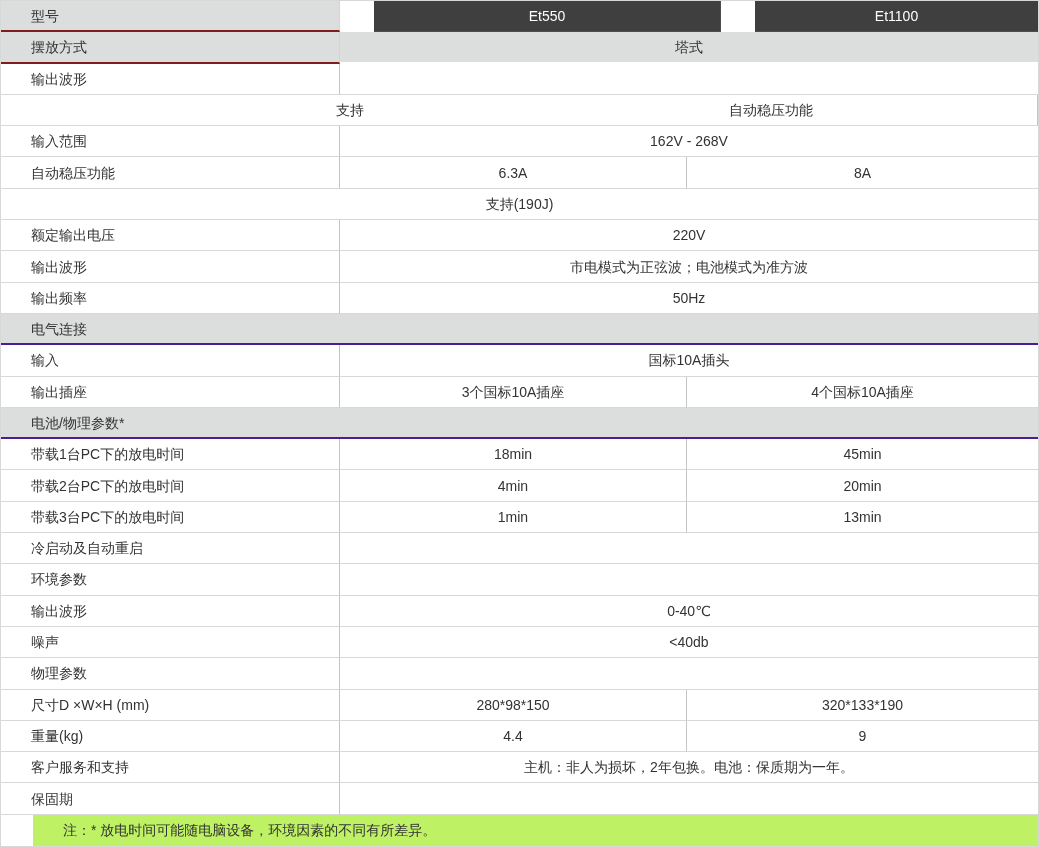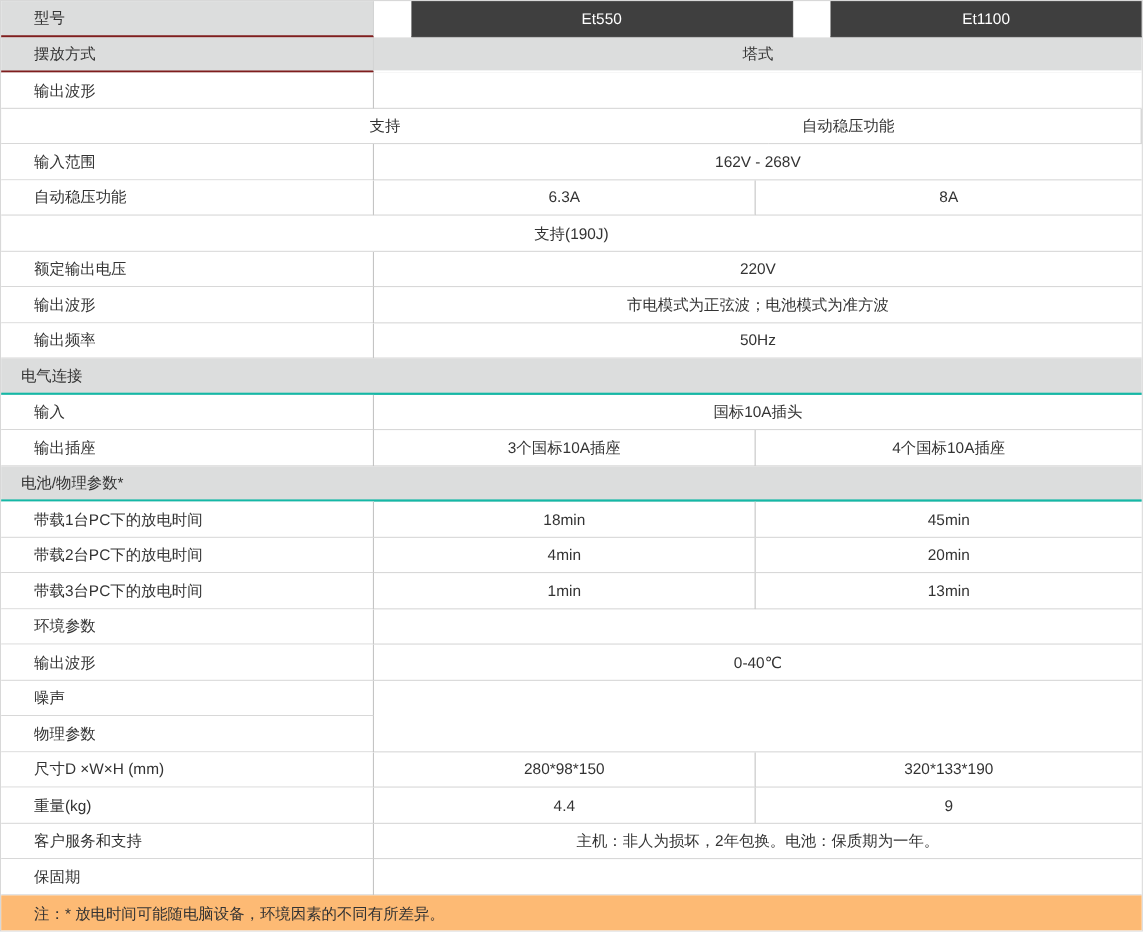--- a/index.html
+++ b/index.html
@@ -80,30 +80,31 @@
   .row.dark + .row.dark .value-left,
   .row.dark + .row.dark .value-right { border-bottom: 2px solid #ffffff; }
   
   .row.grayspan .value-span {
     background: var(--gray-bg);
     border-bottom: 2px solid #ffffff;
   }
   
   .section-cell {
     flex: 1 1 auto;
-    padding-left: 18px;
+    padding-left: 30px;
     background: var(--gray-bg);
-    border-bottom: 2px solid #14b8a6;
+    border-bottom: 2px solid #4c1d95;
   }
   
   .footer-cell {
     flex: 1 1 auto;
     padding-left: 30px;
-    background: #fdba74;
+    background: #bef264;
     border-bottom: none;
+    margin-left: 32px;
   }
   .row.footer .footer-cell { border-bottom: 0; }
 </style>
 </head>
 <body>
 
 <div class="spec-table">
 
 <div class="row dark">
       <div class="cell label-cell gray">型号</div>
@@ -170,29 +171,34 @@
       <div class="cell label-cell">带载2台PC下的放电时间</div>
       <div class="cell value-left">4min</div>
       <div class="cell value-right">20min</div>
     </div>
     <div class="row two">
       <div class="cell label-cell">带载3台PC下的放电时间</div>
       <div class="cell value-left">1min</div>
       <div class="cell value-right">13min</div>
     </div>
     <div class="row empty">
+      <div class="cell label-cell">冷启动及自动重启</div>
+      <div class="cell value-span"></div>
+    </div>
+    <div class="row empty">
       <div class="cell label-cell">环境参数</div>
       <div class="cell value-span"></div>
     </div>
     <div class="row span">
       <div class="cell label-cell">输出波形</div>
       <div class="cell value-span">0-40℃</div>
     </div>
     <div class="row span">
       <div class="cell label-cell">噪声</div>
+      <div class="cell value-span">&lt;40db</div>
     </div>
     <div class="row empty">
       <div class="cell label-cell">物理参数</div>
       <div class="cell value-span"></div>
     </div>
     <div class="row two">
       <div class="cell label-cell">尺寸D ×W×H (mm)</div>
       <div class="cell value-left">280*98*150</div>
       <div class="cell value-right">320*133*190</div>
     </div>

